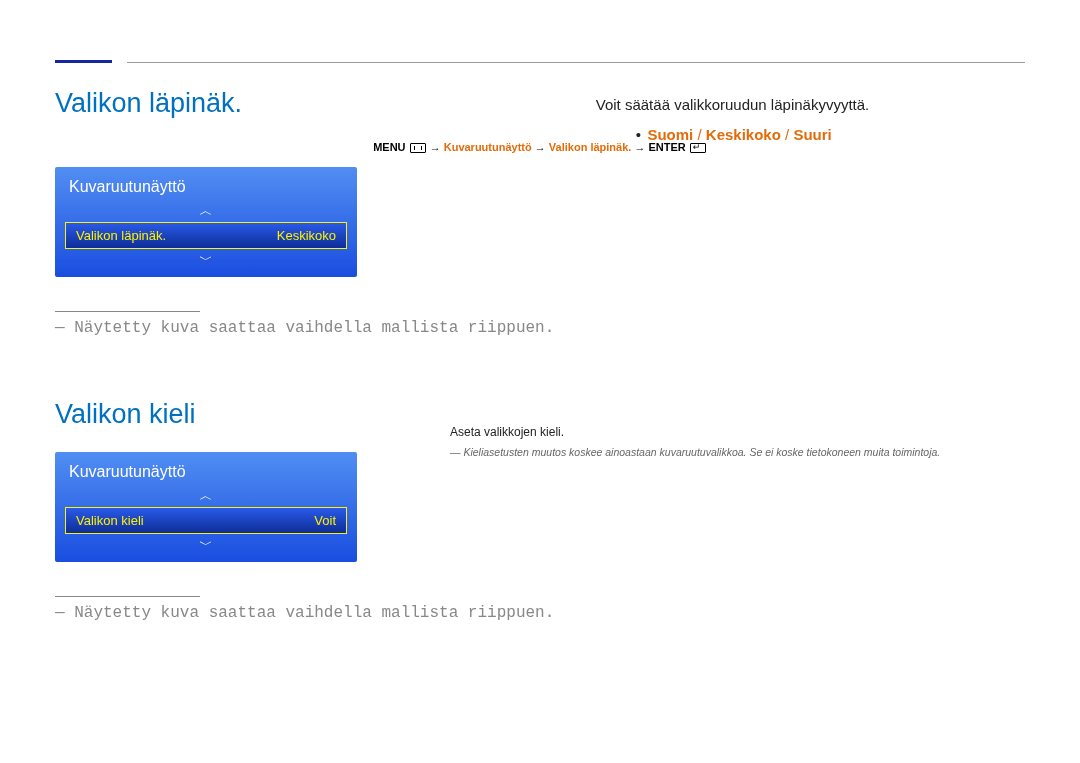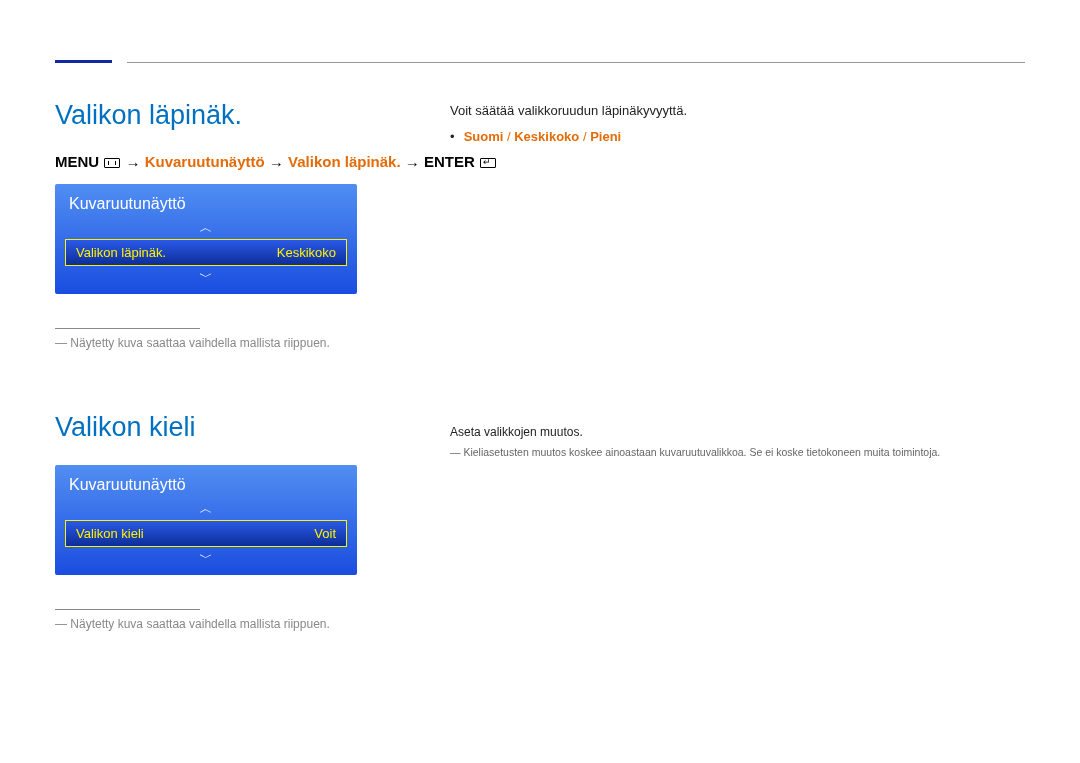--- a/index.html
+++ b/index.html
@@ -24,31 +24,32 @@
     top: 62px;
     left: 127px;
     right: 55px;
     height: 1px;
     background: #999;
   }
   .section {
     margin-top: 40px;
     position: relative;
   }
-  .section.first { margin-top: 40px; }
+  .section.first { margin-top: 28px; }
   h1 {
     font-size: 27px;
     font-weight: 400;
     color: #0070c0;
     margin-bottom: 22px;
   }
   .menupath {
-    font-size: 15px;
+    font-size: 11px;
     color: #000;
     margin-bottom: 14px;
+    text-align: center;
   }
   .menupath .orange { color: #e36c0a; font-weight: bold; }
   .menupath .bold { font-weight: bold; }
   .icon-box {
     display: inline-block;
     width: 16px;
     height: 10px;
     border: 1.2px solid #000;
     border-radius: 1px;
     vertical-align: middle;
@@ -99,54 +100,57 @@
   .osd-row .label { color: #fff200; font-size: 13px; }
   .osd-row .value { color: #fff200; font-size: 13px; }
   .footnote-rule {
     width: 145px;
     height: 1px;
     background: #888;
     margin-top: 34px;
     margin-bottom: 7px;
   }
   .footnote {
-    font-size: 12px;
+    font-size: 16px;
     color: #888;
+    font-family: Liberation Mono, monospace;
   }
   .footnote::before {
     content: "― ";
     color: #888;
   }
   .right-col-1 {
     position: absolute;
     left: 450px;
-    top: 100px;
+    top: 92px;
     width: 565px;
-    font-size: 13px;
+    font-size: 15px;
     color: #222;
+    text-align: center;
   }
   .right-col-1 p { line-height: 1.7; }
   .bullet-row { margin-top: 4px; }
   .bullet-row .bullet { display:inline-block; width:10px; }
   .bullet-row .orange { color: #e36c0a; font-weight: bold; }
   .bullet-row .slash { color: #e36c0a; }
 
   .right-col-2 {
     position: absolute;
     left: 450px;
     top: 422px;
     width: 570px;
     font-size: 12px;
     color: #222;
   }
   .right-col-2 p { line-height: 1.7; }
   .right-col-2 .dashnote {
     font-size: 10.5px;
     color: #666;
     margin-top: 2px;
+    font-style: italic;
   }
   .right-col-2 .dashnote::before { content: "― "; }
 
   .section2 { margin-top: 62px; }
 </style>
 </head>
 <body>
 
 <div class="top-accent"></div>
 <div class="top-rule"></div>
@@ -181,21 +185,21 @@
 </div>
 
 <div class="right-col-1">
   <p>Voit säätää valikkoruudun läpinäkyvyyttä.</p>
   <p class="bullet-row">
     <span class="bullet">•</span>
     <span class="orange">Suomi</span>
     <span class="slash"> / </span>
     <span class="orange">Keskikoko</span>
     <span class="slash"> / </span>
-    <span class="orange">Pieni</span>
+    <span class="orange">Suuri</span>
   </p>
 </div>
 
 <div class="section section2">
   <h1>Valikon kieli</h1>
 
 
   <div class="osd">
     <div class="osd-title">Kuvaruutunäyttö</div>
     <div class="osd-arrow">︿</div>
@@ -204,15 +208,15 @@
       <span class="value">Voit</span>
     </div>
     <div class="osd-arrow" style="padding-bottom:8px">﹀</div>
   </div>
 
   <div class="footnote-rule"></div>
   <div class="footnote">Näytetty kuva saattaa vaihdella mallista riippuen.</div>
 </div>
 
 <div class="right-col-2">
-  <p>Aseta valikkojen muutos.</p>
+  <p>Aseta valikkojen kieli.</p>
   <p class="dashnote">Kieliasetusten muutos koskee ainoastaan kuvaruutuvalikkoa. Se ei koske tietokoneen muita toimintoja.</p>
 </div>
 
 </body></html>

